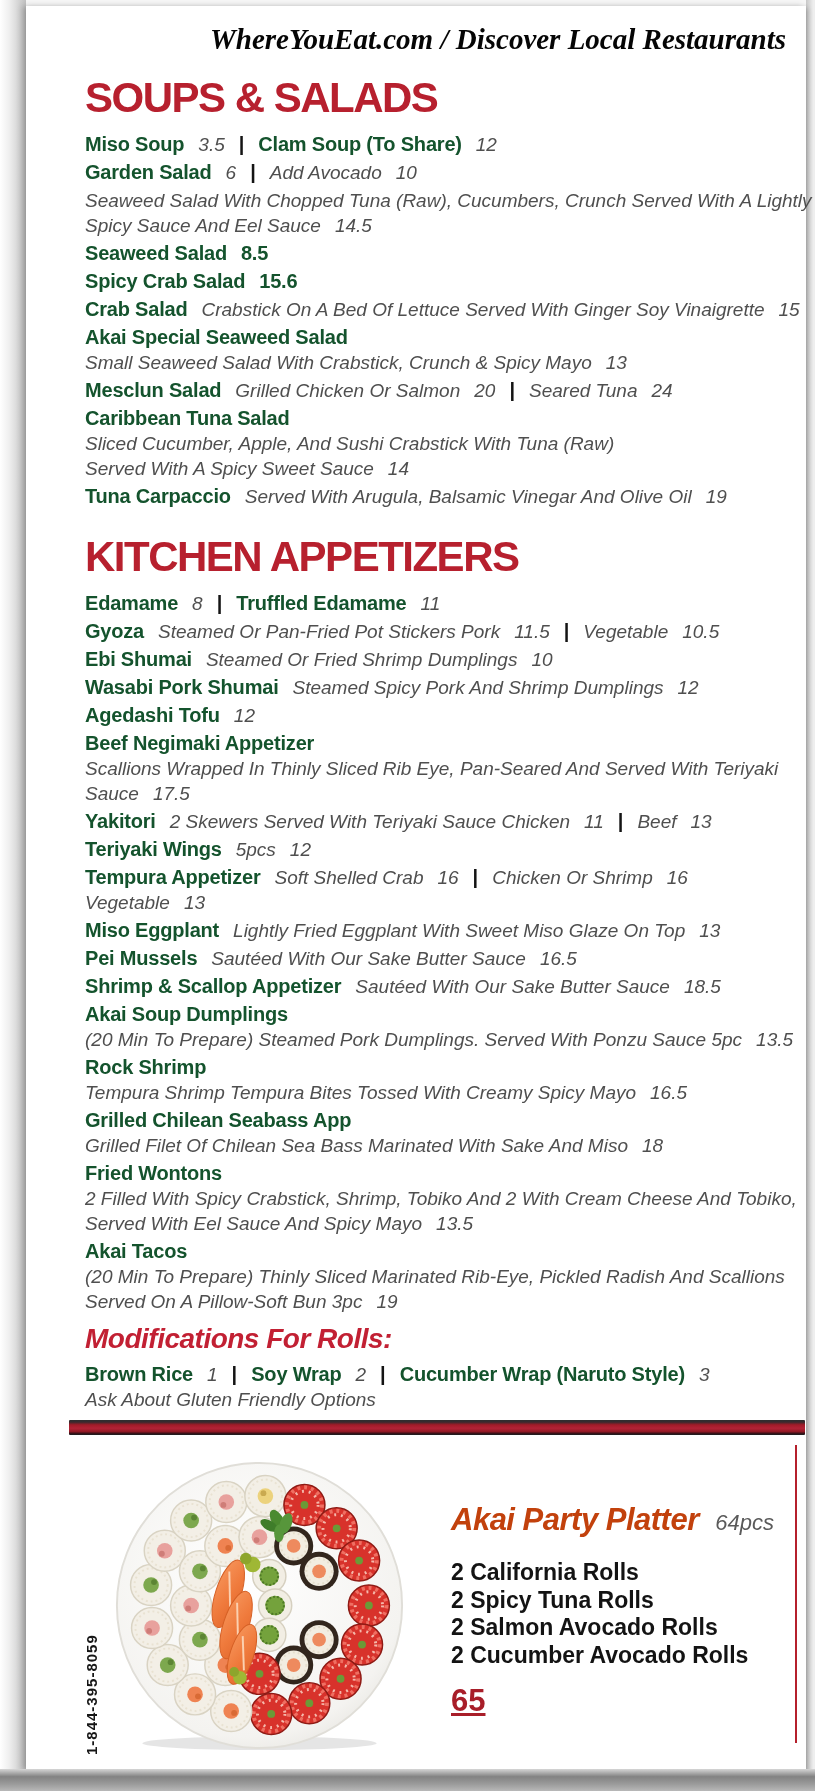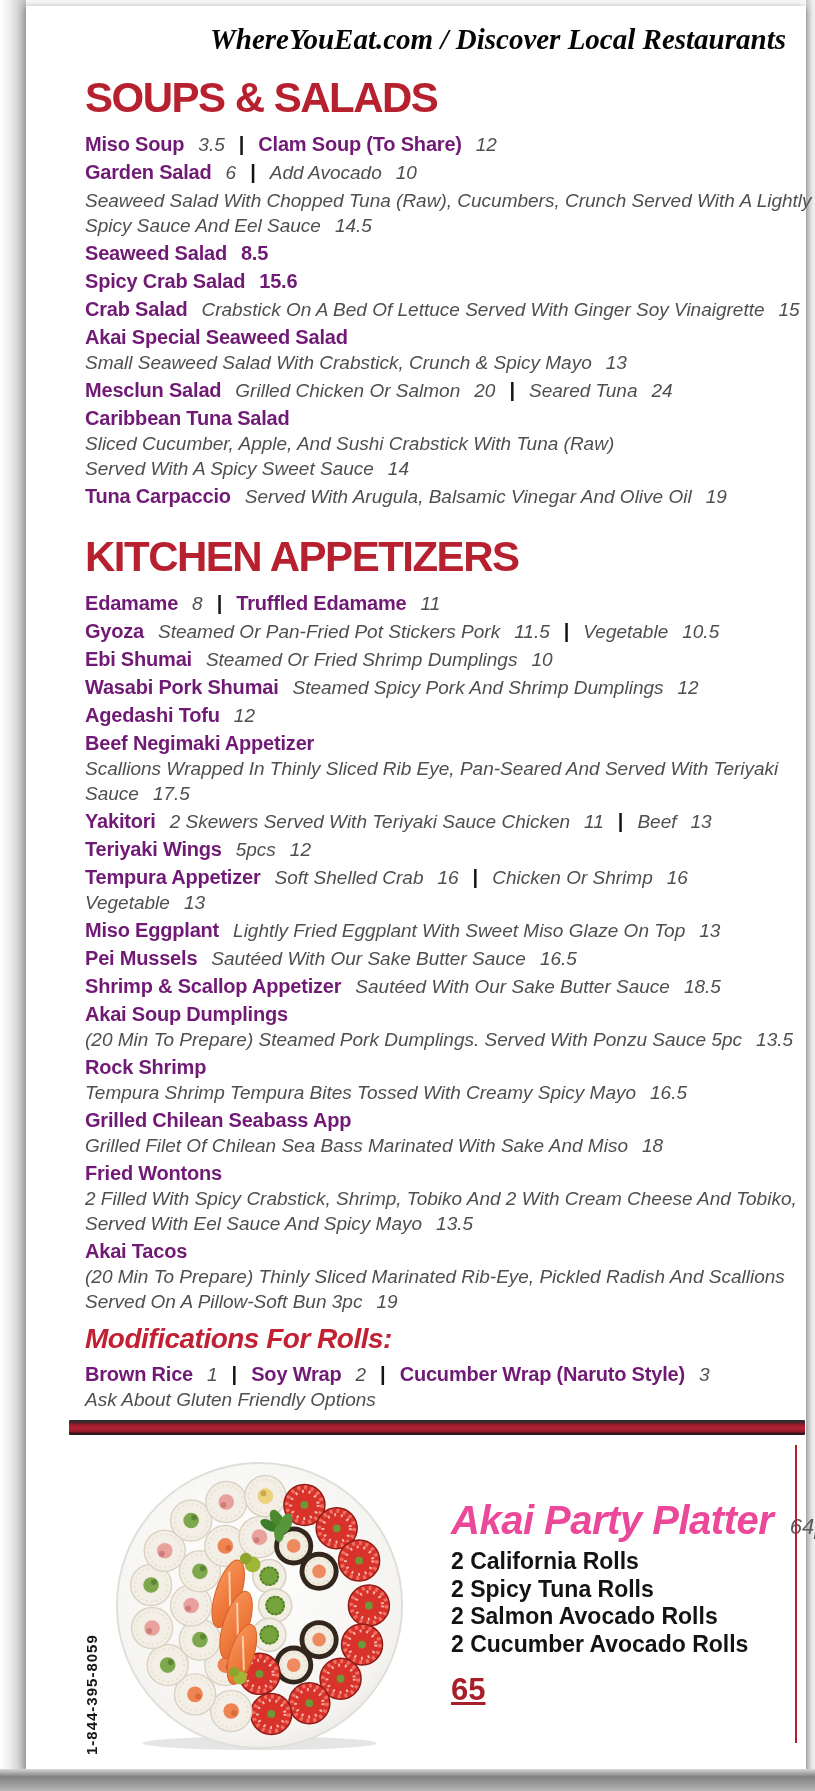--- a/index.html
+++ b/index.html
@@ -33,42 +33,42 @@
   h1.section-title{
     font-size:42px;line-height:44px;font-weight:700;letter-spacing:-1.5px;
     color:#b7202e;margin:26px 0 12px 0;
   }
   h1.first{margin-top:20px;}
 
   .item{margin:0 0 3px 0;}
   .row{white-space:nowrap;line-height:25px;font-size:20px;color:#141414;}
   .sg{margin-right:14px;}
   .sg:last-child{margin-right:0;}
-  .b{font-weight:700;color:#701a75;letter-spacing:-0.2px;}
+  .b{font-weight:700;color:#14532d;letter-spacing:-0.2px;}
   .i{font-style:italic;color:#4f4f4f;font-size:19px;}
   .sep{font-weight:700;color:#141414;}
 
   h2.mods-title{
     font-size:28px;line-height:30px;font-weight:700;font-style:italic;
     color:#c22033;letter-spacing:-0.5px;margin:10px 0 8px 0;
   }
 
   .divider{
     height:15px;margin:8px -19px 0 -16px;border-radius:1px;
     background:linear-gradient(180deg,#2e2e30 0%,#3a2a2e 14%,#a01b28 32%,#b22236 55%,#971a26 76%,#1f1014 94%,#2b2b2b 100%);
   }
 
   .ad-area{position:relative;height:318px;margin:0 -19px 0 -16px;}
   .platter{position:absolute;left:44px;top:24px;width:293px;height:293px;}
   .ad-text{position:absolute;left:382px;top:66px;}
   .ad-title-line{white-space:nowrap;}
-  .ad-title{font-size:40px;line-height:38px;font-weight:700;font-style:italic;color:#ec4899;letter-spacing:-0.5px;display:inline;}
+  .ad-title{font-size:31px;line-height:38px;font-weight:700;font-style:italic;color:#c2410c;letter-spacing:-0.5px;display:inline;}
   .ad-size{font-size:22px;font-style:italic;color:#5a5a5a;margin-left:12px;display:inline;}
   .roll-line{font-size:23px;font-weight:700;line-height:27.5px;color:#131313;white-space:nowrap;}
-  .roll-list{margin-top:8px;}
+  .roll-list{margin-top:20px;}
   .ad-price{font-size:31px;font-weight:700;color:#a81e29;margin-top:14px;text-decoration:underline;}
   .ad-redline{position:absolute;right:8px;top:10px;width:2px;height:298px;background:#b5202c;}
   .phone{
     position:absolute;left:14px;top:320px;transform-origin:0 0;transform:rotate(-90deg);
     font-size:15px;font-weight:700;letter-spacing:1px;color:#161616;white-space:nowrap;
   }
 </style>
 </head>
 <body>
 

